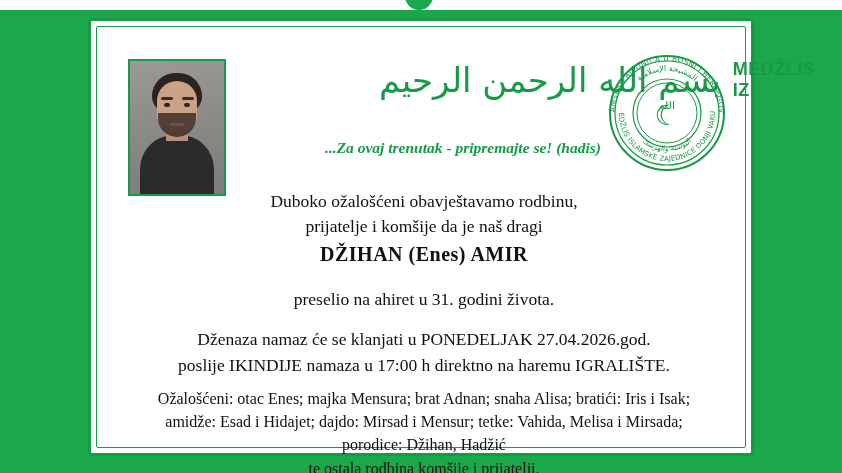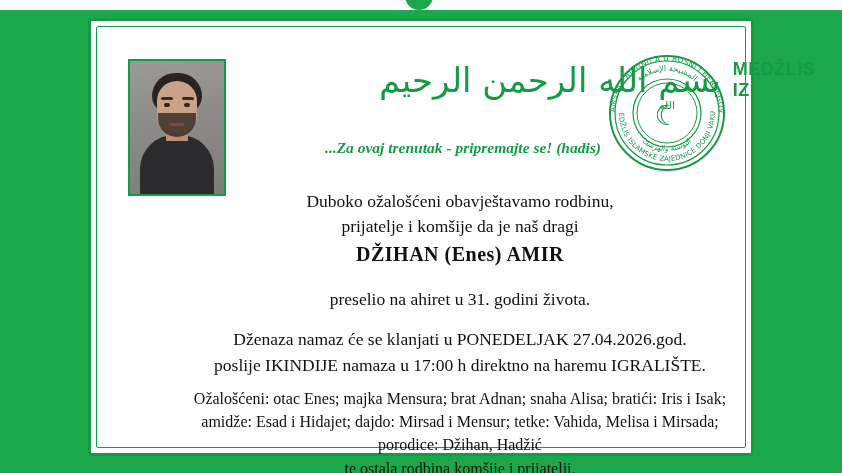--- a/index.html
+++ b/index.html
@@ -192,21 +192,20 @@
     box-sizing: border-box;
     margin-left: 19px;
   }
   .body-text {
     position: absolute;
     left: 0;
     width: 666px;
     text-align: center;
     color: #101010;
     box-sizing: border-box;
-    margin-left: 36px;
   }
   .intro {
     top: 168px;
     font-size: 17.5px;
     line-height: 1.45;
   }
   .deceased-name {
     top: 222px;
     font-size: 20px;
     font-weight: bold;

